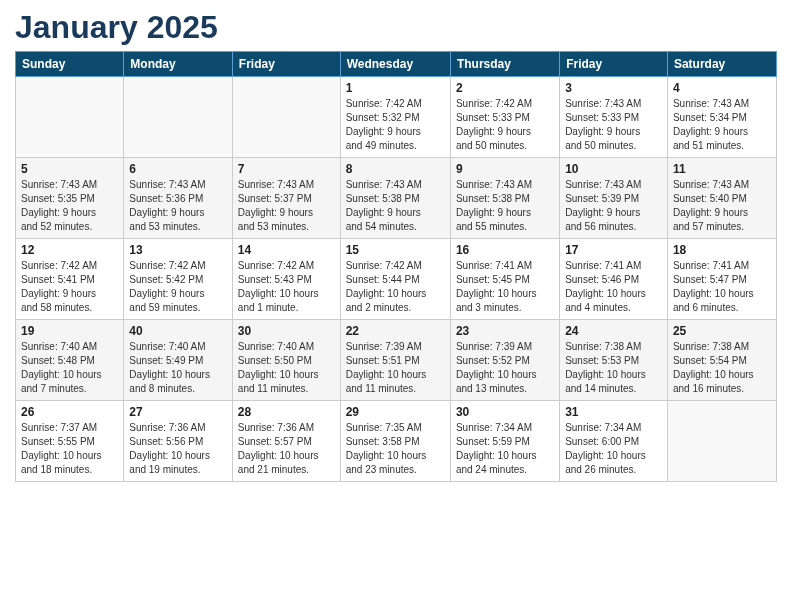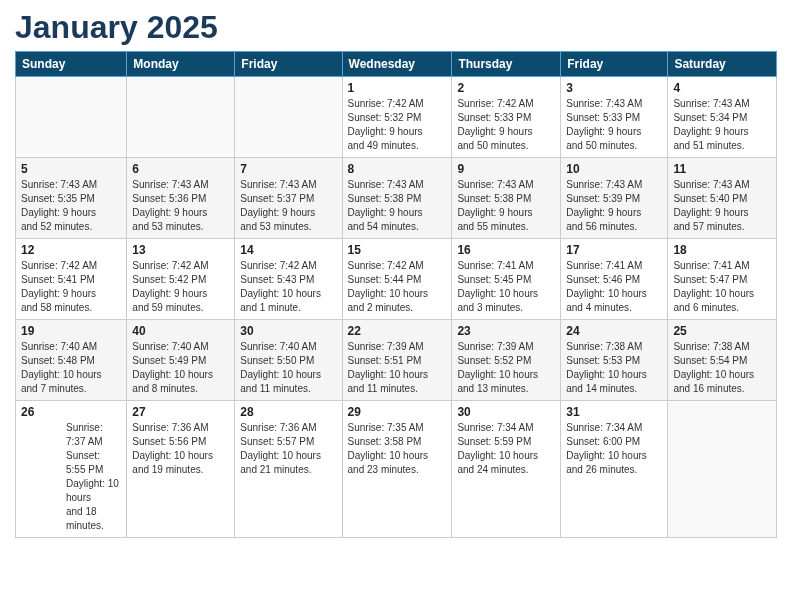--- a/index.html
+++ b/index.html
@@ -304,21 +304,21 @@
             <span class="day-number">25</span>
             <div class="day-info" style="white-space: pre-line;">Sunrise: 7:38 AM
 Sunset: 5:54 PM
 Daylight: 10 hours
 and 16 minutes.</div>
           </td>
         </tr>
         <tr>
           <td>
             <span class="day-number">26</span>
-            <div class="day-info" style="white-space: pre-line; margin-left: 45px;">Sunrise: 7:37 AM
+            <div class="day-info" style="white-space: pre-line;">Sunrise: 7:37 AM
 Sunset: 5:55 PM
 Daylight: 10 hours
 and 18 minutes.</div>
           </td>
           <td>
             <span class="day-number">27</span>
             <div class="day-info" style="white-space: pre-line;">Sunrise: 7:36 AM
 Sunset: 5:56 PM
 Daylight: 10 hours
 and 19 minutes.</div>

